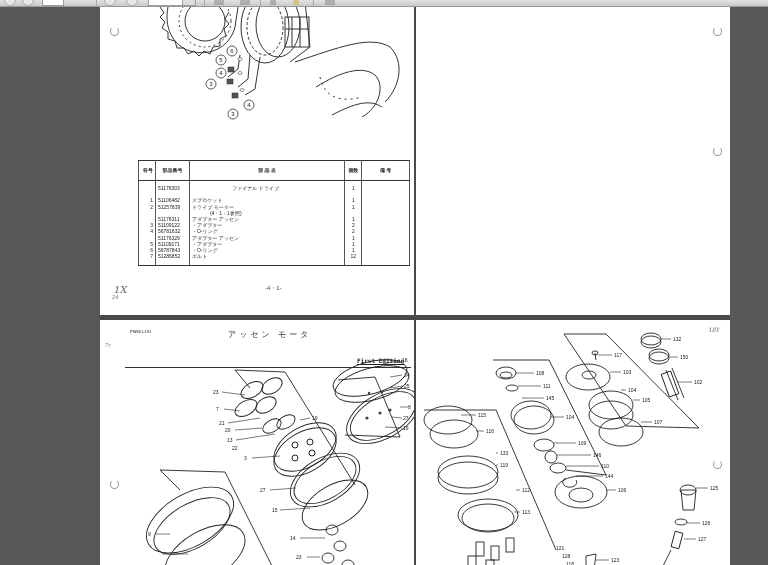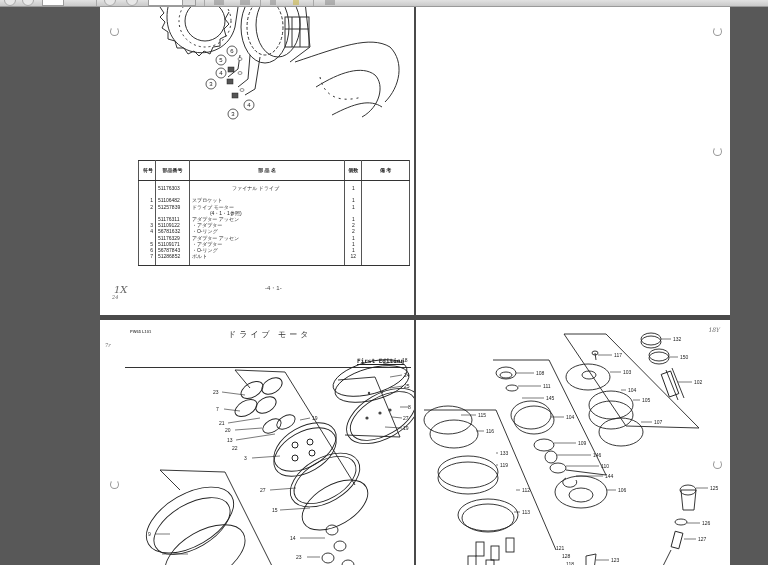--- a/index.html
+++ b/index.html
@@ -226,21 +226,21 @@
 
   <div class="page page-tr">
     <div class="hole" style="right:8px;top:20px"></div>
     <div class="hole" style="right:8px;top:140px"></div>
   </div>
 
   <div class="divider-v"></div>
 
   <div class="page page-bl">
     <div class="hdr-code">PW65 L101</div>
-    <div class="hdr-title">ドライブ モータ</div>
+    <div class="hdr-title">アッセン モータ</div>
     <div class="handnote" style="left:5px;top:22px;font-size:5px">7r</div>
     <div class="edition">First Edition</div>
     <div class="rule"></div>
     <div class="hole" style="left:10px;top:160px"></div>
 
     <svg class="diag" width="314" height="252" viewBox="0 0 314 252">
       <g fill="none" stroke="#222" stroke-width="0.9">
 
         <polyline points="135,50 185,52 255,165"></polyline>
         <polyline points="238,60 275,57 300,117 245,115"></polyline>

